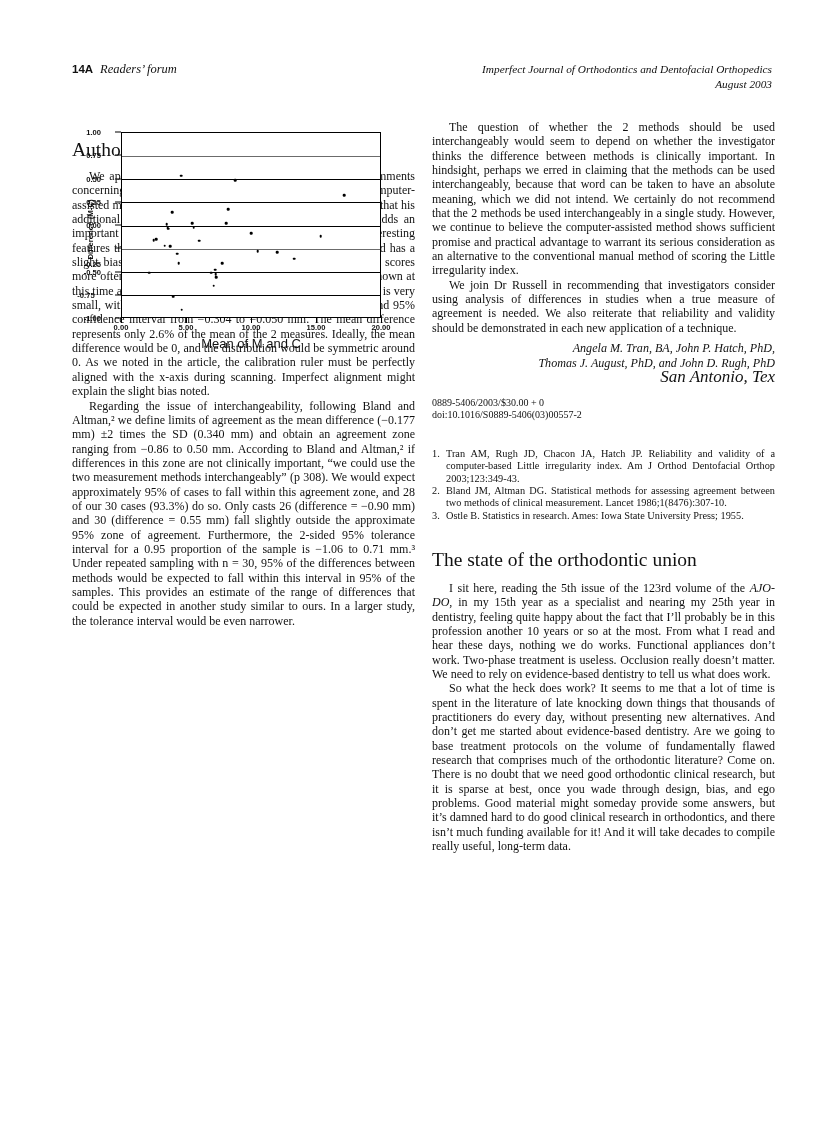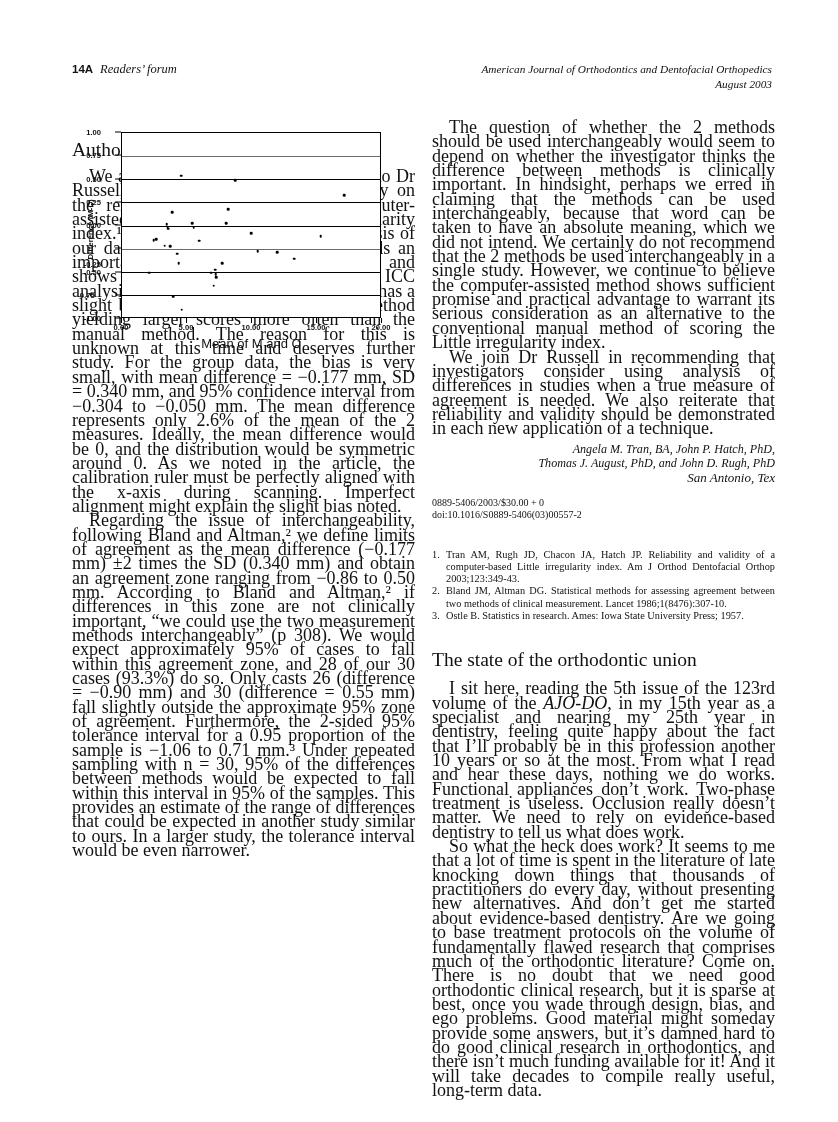--- a/index.html
+++ b/index.html
@@ -20,21 +20,21 @@
   .rh-title { font-family:"Liberation Serif", serif; font-style:italic; font-size:12.5px; margin-left:7px; }
   .rh-right { position:absolute; right:0; top:0; text-align:right; font-style:italic; font-size:11.3px; line-height:15px; }
 
   
   .col { position:absolute; width:343px; }
   .col-left  { left:72px;  top:120px; }
   .col-right { left:432px; top:120px; }
 
   p.body {
     margin:0;
-    font-size:18px;
+    font-size:12px;
     line-height:14.35px;
     text-align:justify;
     text-indent:17px;
     -webkit-hyphens:auto; hyphens:auto;
   }
 
   
   .figbox { position:absolute; left:0; top:0; width:343px; }
   .chart-wrap { position:relative; width:343px; height:238px; }
   .caption {
@@ -100,21 +100,21 @@
   h2.sect {
     margin:0;
     font-family:"Liberation Serif", serif;
     font-weight:normal;
     font-size:19.5px;
     line-height:23px;
   }
 
   
   .sigblock { font-style:italic; font-size:12.1px; line-height:14.6px; text-align:right; }
-  .cityline { font-style:italic; font-size:13px; line-height:14.6px; text-align:right; }
+  .cityline { font-style:italic; font-size:17px; line-height:14.6px; text-align:right; }
   .issn { font-size:10px; line-height:11.6px; text-align:left; }
 
   
   h3.refhead {
     margin:0;
     font-family:"Liberation Sans", sans-serif;
     font-weight:bold;
     font-size:11.2px;
     letter-spacing:0.2px;
   }
@@ -133,21 +133,21 @@
 </head>
 <body>
 
 <div class="page">
 
   <div class="runhead">
     <div class="rh-left">
       <span class="rh-folio">14A</span><span class="rh-title">Readers’ forum</span>
     </div>
     <div class="rh-right">
-      <div>American Journal of Orthodontics and Dentofacial Orthopedics</div>
+      <div>Imperfect Journal of Orthodontics and Dentofacial Orthopedics</div>
       <div>August 2003</div>
     </div>
   </div>
 
   <div class="col col-left">
 
     <div class="figbox">
       <div class="chart-wrap">
         <div class="plot" id="plot-area">
             <div class="gridline grey" style="top: 22.75px;"></div>
@@ -245,21 +245,21 @@
 
     <div class="sp12"></div>
     <div class="issn">0889-5406/2003/$30.00 + 0</div>
     <div class="issn">doi:10.1016/S0889-5406(03)00557-2</div>
 
     <div class="sp22"></div>
     <div class="sp6"></div>
     <ol class="refs" id="refs-list">
         <li><span class="num">1.</span><span>Tran AM, Rugh JD, Chacon JA, Hatch JP. Reliability and validity of a computer-based Little irregularity index. Am J Orthod Dentofacial Orthop 2003;123:349-43.</span></li>
         <li><span class="num">2.</span><span>Bland JM, Altman DG. Statistical methods for assessing agreement between two methods of clinical measurement. Lancet 1986;1(8476):307-10.</span></li>
-        <li><span class="num">3.</span><span>Ostle B. Statistics in research. Ames: Iowa State University Press; 1957.</span></li>
+        <li><span class="num">3.</span><span>Ostle B. Statistics in research. Ames: Iowa State University Press; 1955.</span></li>
       </ol>
 
     <div class="sp26"></div>
     <h2 class="sect">The state of the orthodontic union</h2>
     <div class="sp10"></div>
     <p class="body">I sit here, reading the 5th issue of the 123rd volume of the <i>AJO-DO</i>, in my 15th year as a specialist and nearing my 25th year in dentistry, feeling quite happy about the fact that I’ll probably be in this profession another 10 years or so at the most. From what I read and hear these days, nothing we do works. Functional appliances don’t work. Two-phase treatment is useless. Occlusion really doesn’t matter. We need to rely on evidence-based dentistry to tell us what does work.</p>
     <p class="body">So what the heck does work? It seems to me that a lot of time is spent in the literature of late knocking down things that thousands of practitioners do every day, without presenting new alternatives. And don’t get me started about evidence-based dentistry. Are we going to base treatment protocols on the volume of fundamentally flawed research that comprises much of the orthodontic literature? Come on. There is no doubt that we need good orthodontic clinical research, but it is sparse at best, once you wade through design, bias, and ego problems. Good material might someday provide some answers, but it’s damned hard to do good clinical research in orthodontics, and there isn’t much funding available for it! And it will take decades to compile really useful, long-term data.</p>
   </div>
 
 </div>

